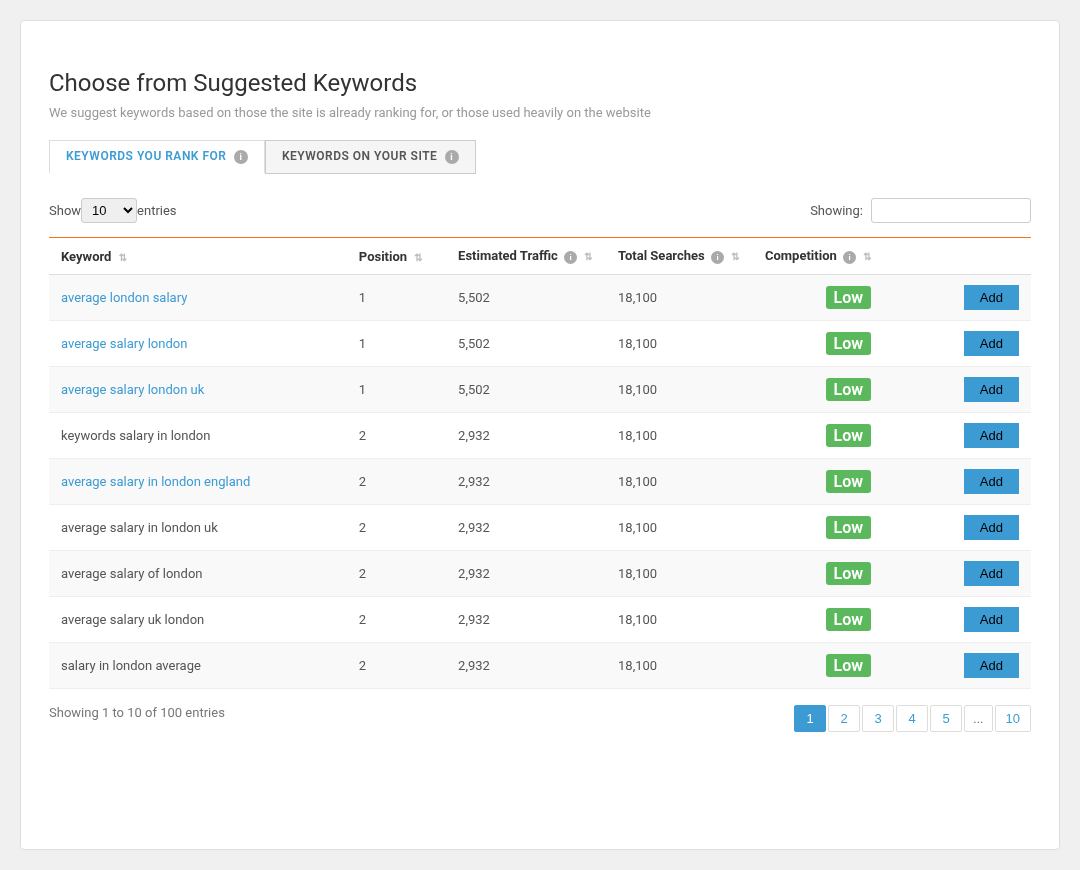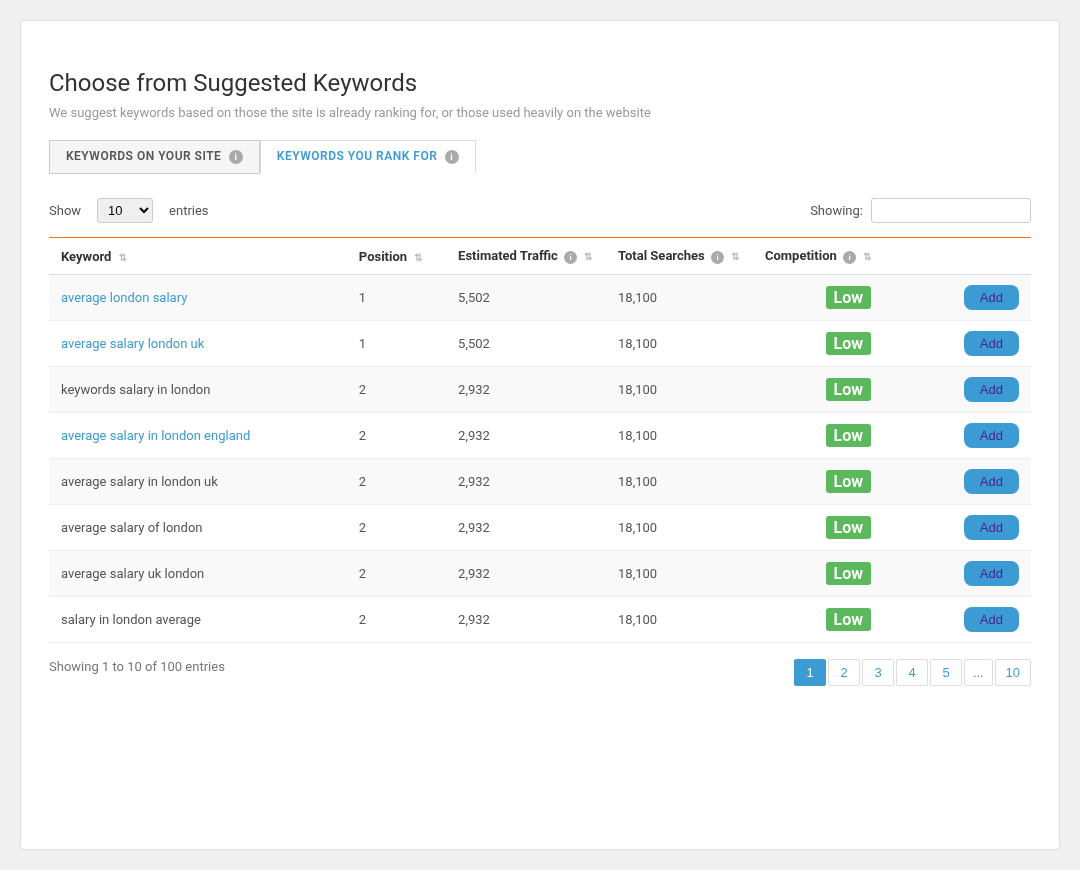--- a/index.html
+++ b/index.html
@@ -70,21 +70,21 @@
     }
     .controls-row {
       display: flex;
       justify-content: space-between;
       align-items: center;
       margin-bottom: 14px;
     }
     .show-entries {
       display: flex;
       align-items: center;
-      gap: 16px;
+      gap: 0;
       font-size: 13px;
       color: #555;
     }
     .show-entries select {
       border: 1px solid #ccc;
       padding: 3px 6px;
       font-size: 13px;
       border-radius: 3px;
     }
     .search-row {
@@ -156,24 +156,24 @@
       background: #5cb85c;
       color: #fff;
       padding: 2px 8px;
       border-radius: 3px;
       font-size: 16px;
       font-weight: 600;
       margin-left: 12px;
     }
     .add-btn {
       background: #3d9bd4;
-      color: #4c1d95;
+      color: #000000;
       border: none;
       padding: 5px 16px;
-      border-radius: 8px;
+      border-radius: 0;
       font-size: 13px;
       cursor: pointer;
       font-weight: 400;
     }
     .footer-row {
       display: flex;
       justify-content: space-between;
       margin-top: 16px;
     }
     .showing-text {
@@ -217,26 +217,26 @@
     .col-action { width: 10%; text-align: right; }
   </style>
 </head>
 <body>
 
 <div class="container">
   <h1 class="page-title">Choose from Suggested Keywords</h1>
   <p class="subtitle">We suggest keywords based on those the site is already ranking for, or those used heavily on the website</p>
 
   <div class="tabs">
+    <div class="tab tab-active">
+      <span>KEYWORDS YOU RANK FOR</span>
+      <span class="tab-info">i</span>
+    </div>
     <div class="tab tab-inactive">
       <span>KEYWORDS ON YOUR SITE</span>
-      <span class="tab-info">i</span>
-    </div>
-    <div class="tab tab-active">
-      <span>KEYWORDS YOU RANK FOR</span>
       <span class="tab-info">i</span>
     </div>
   </div>
 
   <div class="controls-row">
     <div class="show-entries">
       <span>Show</span>
       <select>
         <option>10</option>
         <option>25</option>
@@ -283,20 +283,28 @@
     <tbody id="table-body">
     <tr>
           <td><a href="#" class="keyword-link">average london salary</a></td>
           <td>1</td>
           <td>5,502</td>
           <td>18,100</td>
           <td style="text-align: center;"><span class="badge-low">Low</span></td>
           <td style="text-align: right;"><button class="add-btn">Add</button></td>
         </tr>
         <tr>
+          <td><a href="#" class="keyword-link">average salary london</a></td>
+          <td>1</td>
+          <td>5,502</td>
+          <td>18,100</td>
+          <td style="text-align: center;"><span class="badge-low">Low</span></td>
+          <td style="text-align: right;"><button class="add-btn">Add</button></td>
+        </tr>
+        <tr>
           <td><a href="#" class="keyword-link">average salary london uk</a></td>
           <td>1</td>
           <td>5,502</td>
           <td>18,100</td>
           <td style="text-align: center;"><span class="badge-low">Low</span></td>
           <td style="text-align: right;"><button class="add-btn">Add</button></td>
         </tr>
         <tr>
           <td>keywords salary in london</td>
           <td>2</td>

